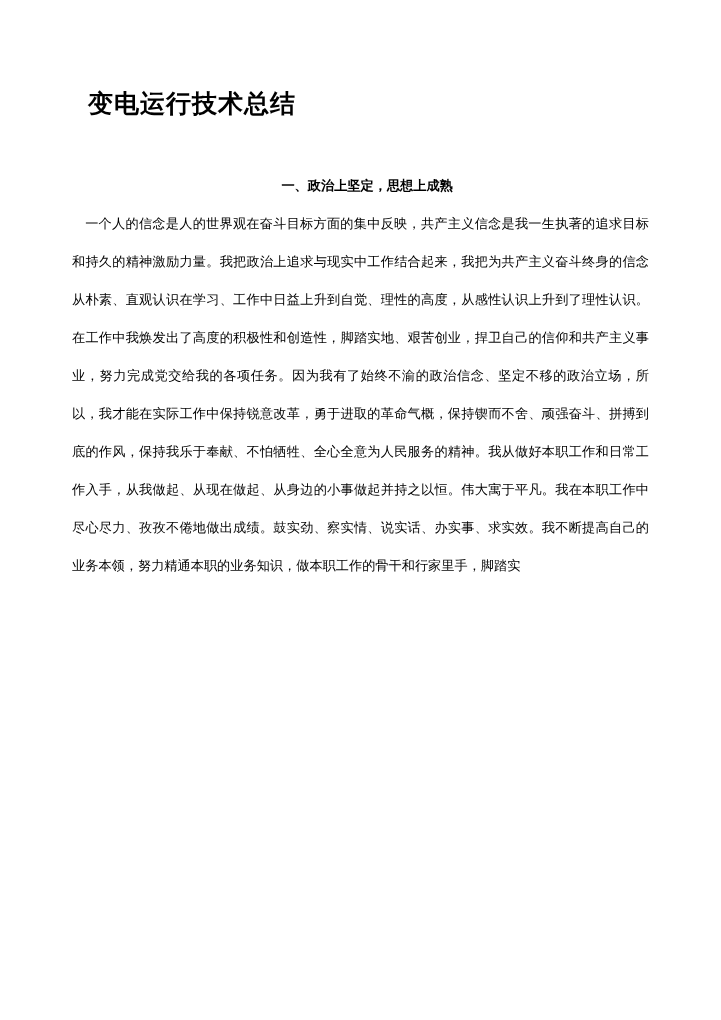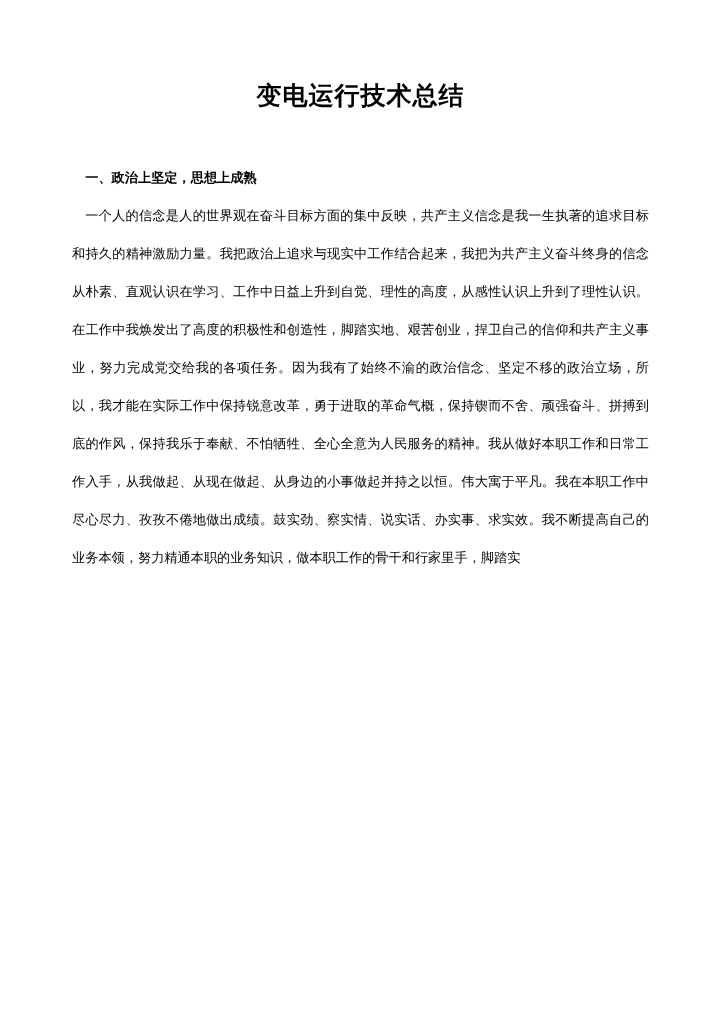--- a/index.html
+++ b/index.html
@@ -16,25 +16,24 @@
   }
   .page {
     position: relative;
     width: 721px;
     height: 1020px;
     box-sizing: border-box;
     padding: 0 72px;
     background: #ffffff;
   }
   .doc-title {
-    text-align: center;
     font-size: 25px;
     font-weight: bold;
     letter-spacing: 1px;
-    margin: 8px;
+    margin: 16px;
     padding-top: 72px;
     line-height: 1.3;
     font-family: "DejaVu Serif", "Liberation Serif", serif;
   }
   .body-block {
     margin-top: 46px;
   }
   p.para {
     margin: 0 0 0 0;
     font-size: 13.2px;
@@ -44,20 +43,21 @@
     text-indent: 2em;
     font-family: "DejaVu Serif", "Liberation Serif", serif;
   }
   p.heading {
     margin: 0;
     font-size: 13.2px;
     line-height: 38px;
     text-indent: 1em;
     font-weight: bold;
     font-family: "DejaVu Serif", "Liberation Serif", serif;
+    text-align: center;
   }
   p.para.tight {
     text-indent: 1em;
   }
 </style>
 </head>
 <body>
 
 <div class="page">
   <h1 class="doc-title">变电运行技术总结</h1>

